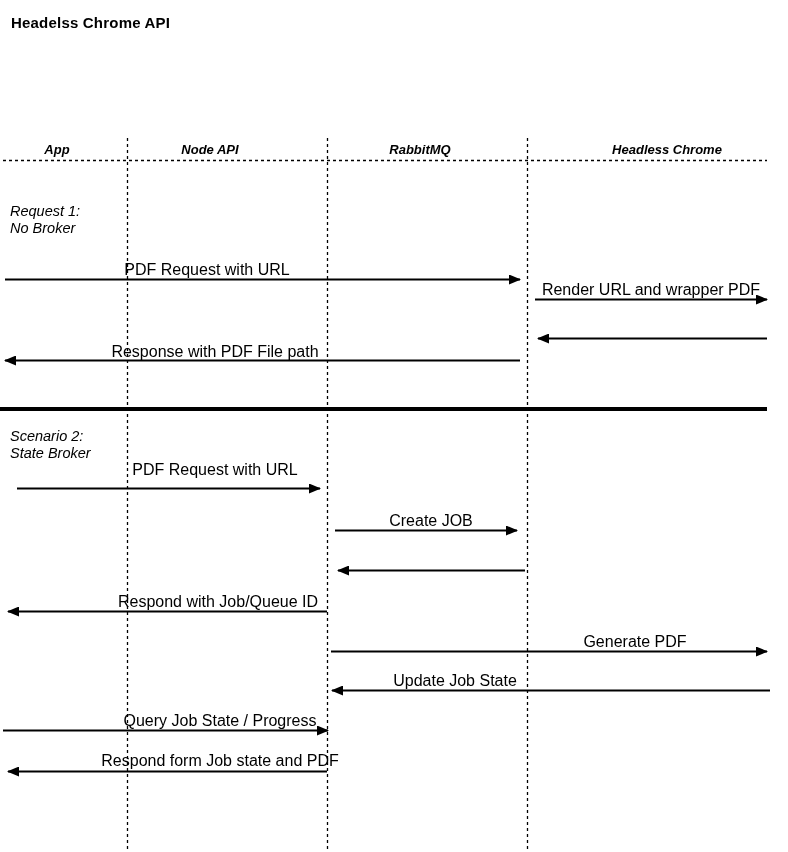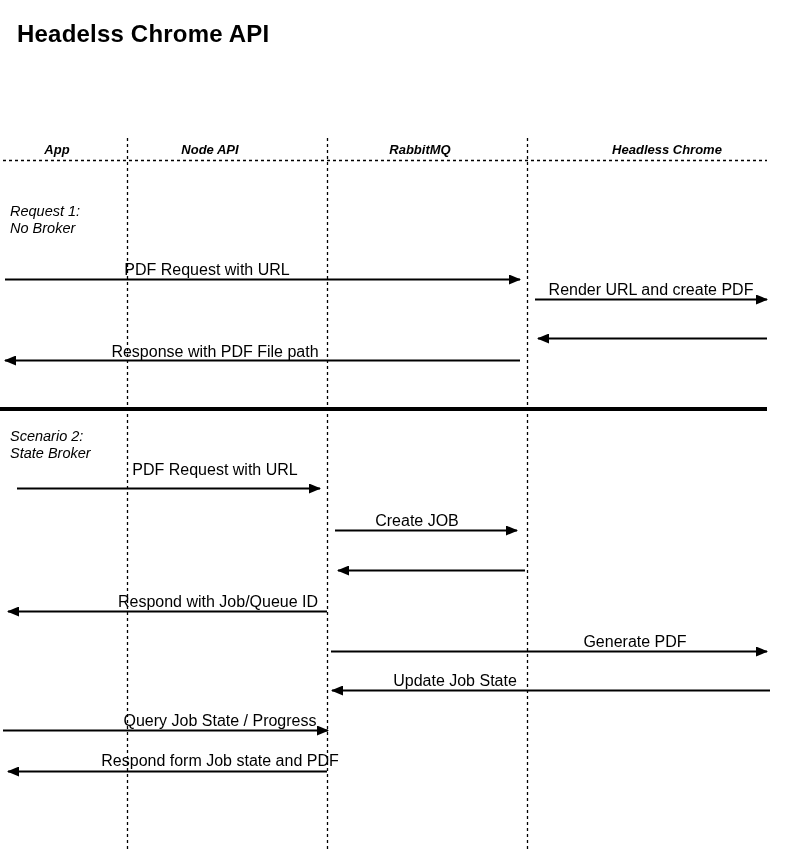--- a/index.html
+++ b/index.html
@@ -13,22 +13,22 @@
     position: relative;
     width: 788px;
     height: 852px;
     background: #ffffff;
     overflow: hidden;
   }
   .page-title {
     position: absolute;
     left: 11px;
     top: 14px;
-    margin: 6px;
-    font-size: 24px;
+    margin: 0;
+    font-size: 15px;
     font-weight: bold;
     letter-spacing: 0.2px;
     white-space: nowrap;
   }
   .page-subtitle {
     position: absolute;
     left: 11px;
     top: 60px;
     margin: 0;
     font-size: 11.5px;
@@ -79,24 +79,24 @@
   <div class="scenario-label" style="top:203px">
     <div>Request 1:</div>
     <div>No Broker</div>
   </div>
   <div class="scenario-label" style="top:428px">
     <div>Scenario 2:</div>
     <div>State Broker</div>
   </div>
 
   <span class="msg-label" style="left:207px; top:261px">PDF Request with URL</span>
-  <span class="msg-label" style="left:651px; top:281px">Render URL and create PDF</span>
+  <span class="msg-label" style="left:651px; top:281px">Render URL and wrapper PDF</span>
   <span class="msg-label" style="left:215px; top:343px">Response with PDF File path</span>
   <span class="msg-label" style="left:215px; top:461px">PDF Request with URL</span>
-  <span class="msg-label" style="left:417px; top:512px">Create JOB</span>
+  <span class="msg-label" style="left:431px; top:512px">Create JOB</span>
   <span class="msg-label" style="left:218px; top:593px">Respond with Job/Queue ID</span>
   <span class="msg-label" style="left:635px; top:633px">Generate PDF</span>
   <span class="msg-label" style="left:455px; top:672px">Update Job State</span>
   <span class="msg-label" style="left:220px; top:712px">Query Job State / Progress</span>
   <span class="msg-label" style="left:220px; top:752px">Respond form Job state and PDF</span>
 
   <svg class="diagram-svg" width="788" height="852" viewBox="0 0 788 852">
     <defs>
       <marker id="arrowhead" viewBox="0 0 12 10" markerWidth="12" markerHeight="10" refX="11" refY="5" orient="auto" markerUnits="userSpaceOnUse">
         <path d="M0,0 L12,5 L0,10 Z" fill="#000000"></path>

